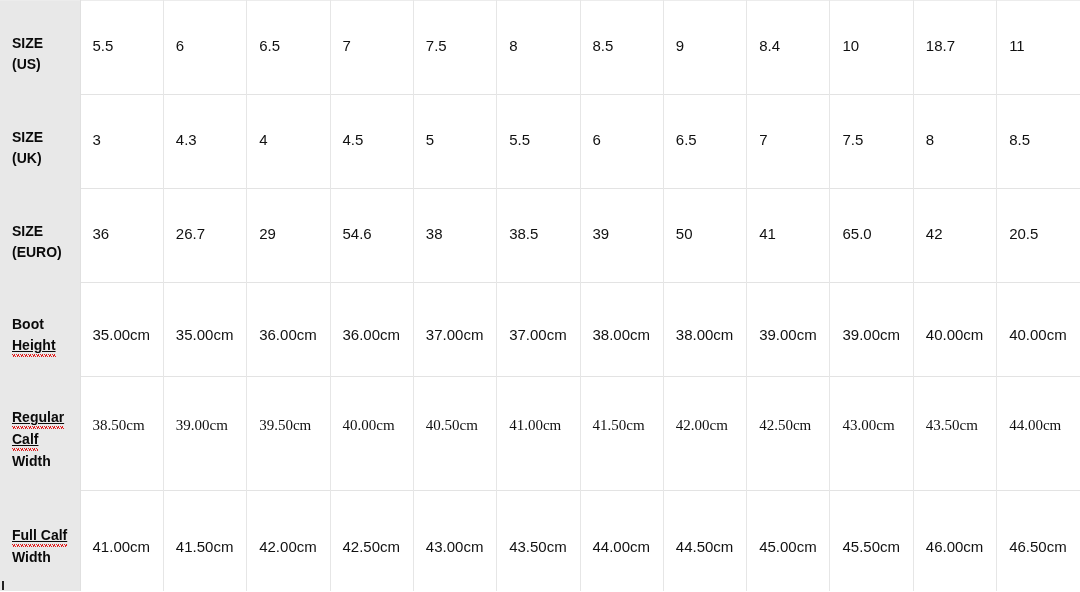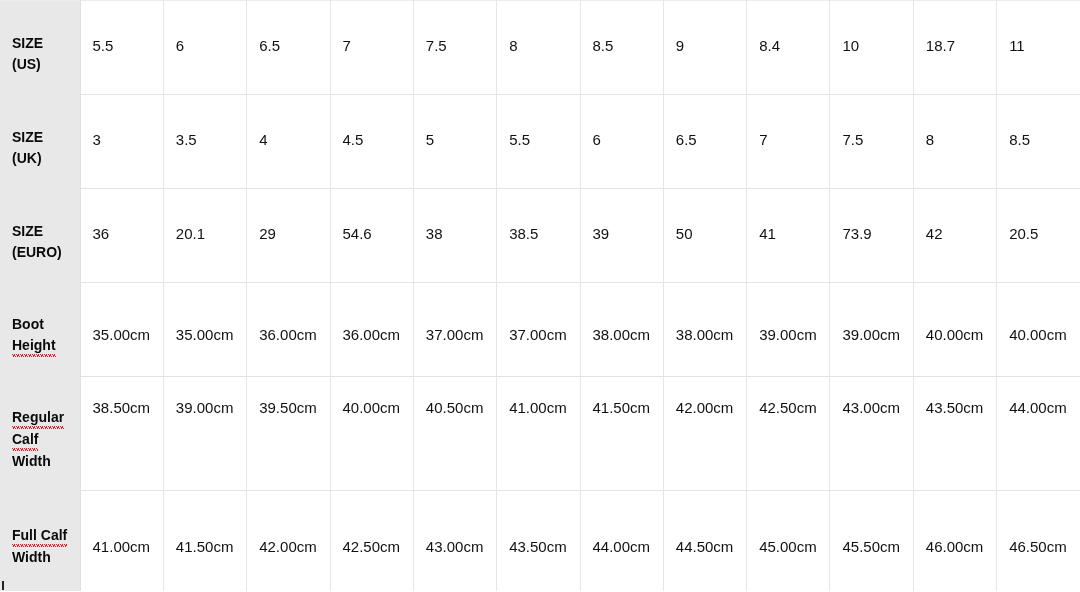--- a/index.html
+++ b/index.html
@@ -84,21 +84,22 @@
     white-space: nowrap;
   }
 
   tr.row-boot td.data-cell,
   tr.row-regular td.data-cell,
   tr.row-full td.data-cell {
     padding-top: 42px;
   }
 
   tr.row-regular td.data-cell {
-    padding-top: 21px;
+    padding-top: 38px;
+    font-family: Liberation Serif, serif;
   }
 
   tr.row-full td.data-cell {
     padding-top: 46px;
   }
 
   td.data-cell:last-child {
     border-right: none;
   }
 
@@ -110,20 +111,21 @@
     background-image: repeating-linear-gradient(
       125deg,
       #e02020 0px,
       #e02020 1px,
       transparent 1px,
       transparent 2px
     );
     background-repeat: repeat-x;
     background-size: 4px 3px;
     background-position: 0 100%;
+    text-decoration: underline;
   }
 
   .caret {
     position: absolute;
     left: 2px;
     bottom: 2px;
     width: 2px;
     height: 9px;
     background: #222222;
   }
@@ -167,48 +169,48 @@
         <td class="data-cell">18.7</td>
         <td class="data-cell">11</td>
       </tr>
 
       <tr class="row-uk">
         <th class="row-label">
           <span class="label-inner">SIZE</span>
           <span class="label-inner">(UK)</span>
         </th>
         <td class="data-cell">3</td>
-        <td class="data-cell">3.5</td>
+        <td class="data-cell">4.3</td>
         <td class="data-cell">4</td>
         <td class="data-cell">4.5</td>
         <td class="data-cell">5</td>
         <td class="data-cell">5.5</td>
         <td class="data-cell">6</td>
         <td class="data-cell">6.5</td>
         <td class="data-cell">7</td>
         <td class="data-cell">7.5</td>
         <td class="data-cell">8</td>
         <td class="data-cell">8.5</td>
       </tr>
 
       <tr class="row-euro">
         <th class="row-label">
           <span class="label-inner">SIZE</span>
           <span class="label-inner">(EURO)</span>
         </th>
         <td class="data-cell">36</td>
-        <td class="data-cell">20.1</td>
+        <td class="data-cell">26.7</td>
         <td class="data-cell">29</td>
         <td class="data-cell">54.6</td>
         <td class="data-cell">38</td>
         <td class="data-cell">38.5</td>
         <td class="data-cell">39</td>
         <td class="data-cell">50</td>
         <td class="data-cell">41</td>
-        <td class="data-cell">73.9</td>
+        <td class="data-cell">65.0</td>
         <td class="data-cell">42</td>
         <td class="data-cell">20.5</td>
       </tr>
 
       <tr class="row-boot">
         <th class="row-label">
           <span class="label-inner">Boot</span>
           <span class="label-inner"><span class="squiggle">Height</span></span>
         </th>
         <td class="data-cell">35.00cm</td>

